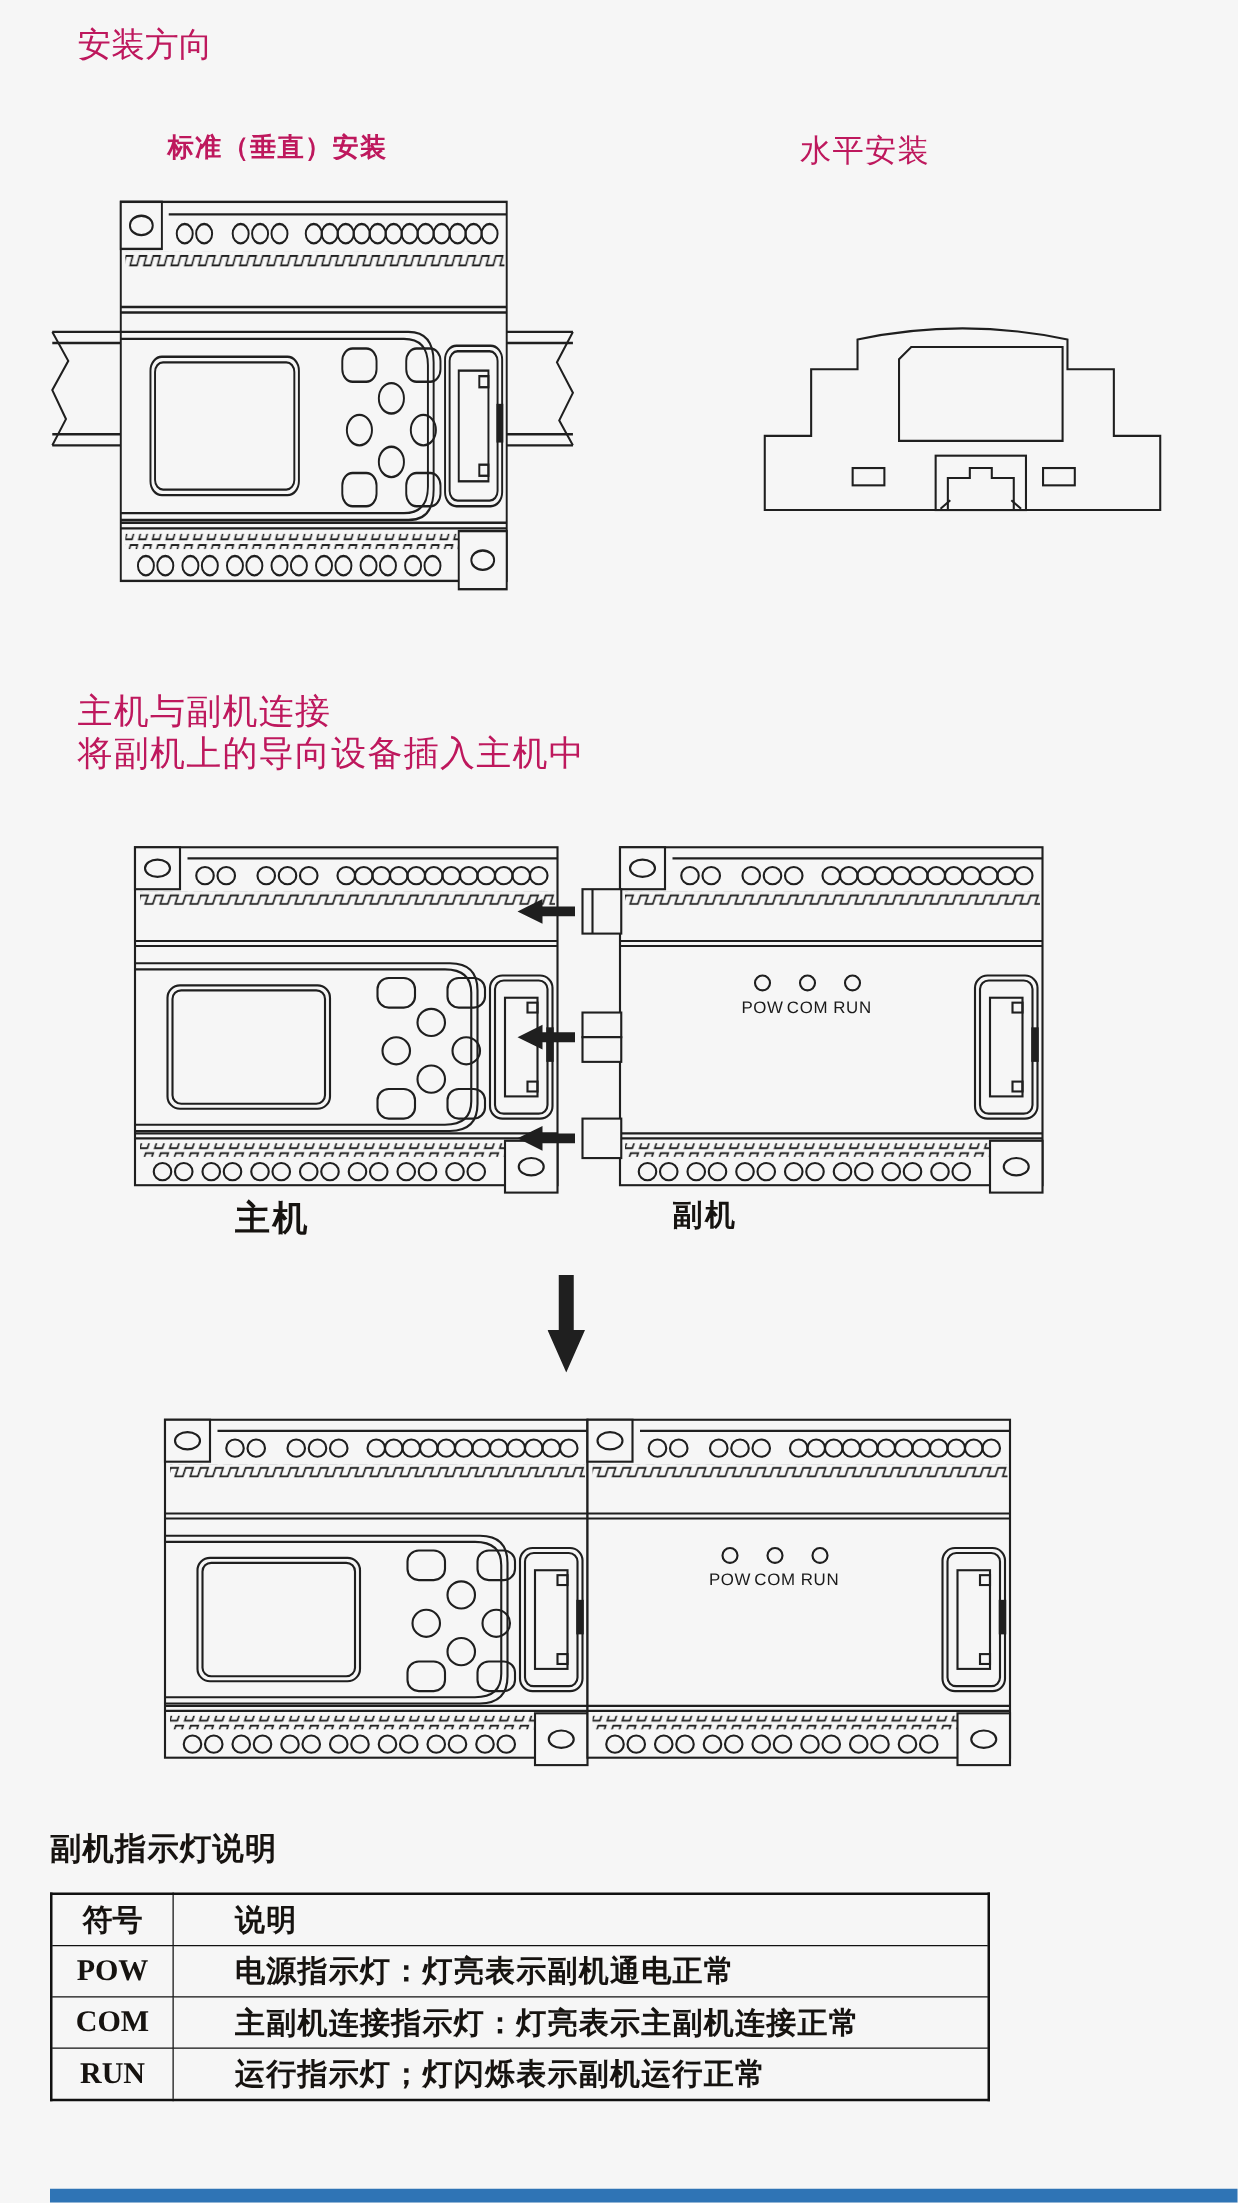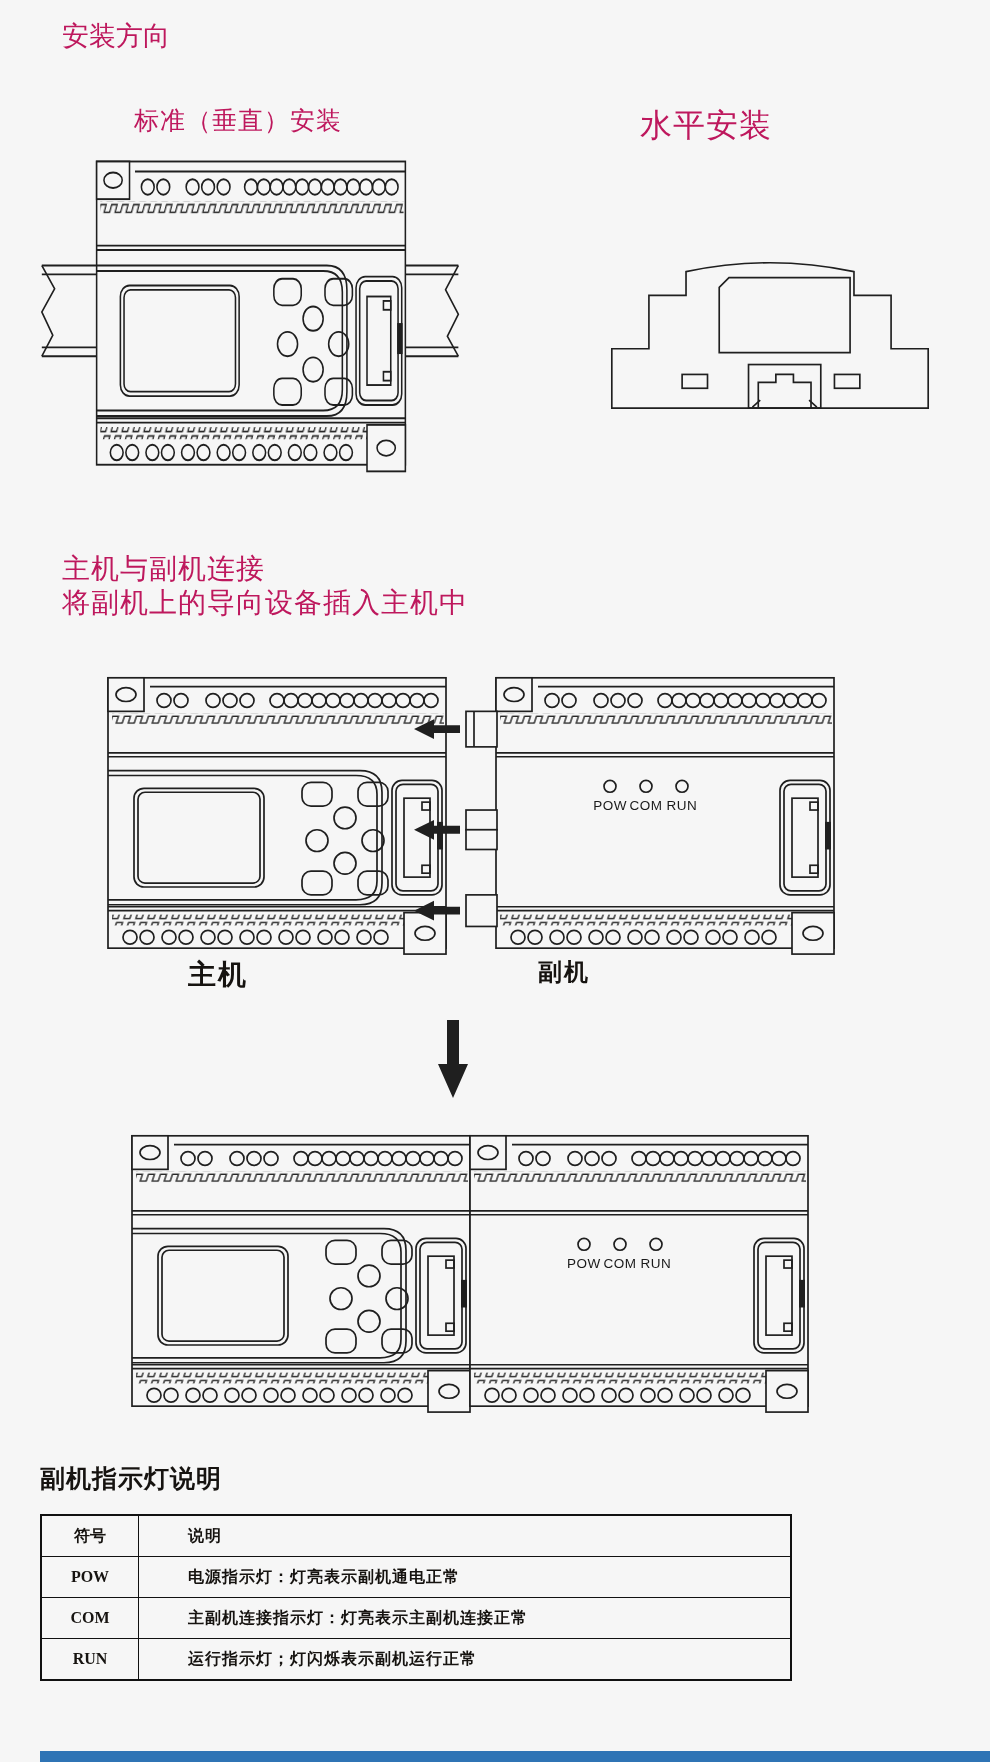--- a/index.html
+++ b/index.html
@@ -8,37 +8,37 @@
     background:#f6f6f6;
     font-family:"Liberation Sans", sans-serif;
     color:#1a1a1a;
     position:relative;
     overflow:hidden;
   }
   .abs{position:absolute;}
   .h-sans{font-family:"Liberation Sans", sans-serif;font-weight:500;color:#be185d;}
   .h-serif{font-family:"Liberation Serif", serif;font-weight:bold;color:#161310;}
   #page-title{left:62px;top:18px;font-size:27px;}
-  #cap-vertical{left:134px;top:104px;font-size:25px;letter-spacing:1px;}
-  #cap-horizontal{left:640px;top:104px;font-size:32px;letter-spacing:1px;}
+  #cap-vertical{left:134px;top:104px;font-size:21px;letter-spacing:1px;font-weight:bold;}
+  #cap-horizontal{left:640px;top:104px;font-size:25px;letter-spacing:1px;}
   #fig-vertical{left:40px;top:146px;}
   #fig-horizontal{left:604px;top:238px;}
   #connect-heading{left:62px;top:550px;font-size:28px;letter-spacing:1px;}
   #connect-instruction{left:62px;top:584px;font-size:28px;letter-spacing:1px;}
   #fig-main{left:84px;top:664px;}
   #fig-sub{left:410px;top:664px;}
   #cap-main{left:188px;top:956px;font-size:28px;letter-spacing:2px;}
   #cap-sub{left:538px;top:956px;font-size:24px;letter-spacing:2px;}
   #down-arrow{left:438px;top:1020px;}
   #fig-combined{left:116px;top:1122px;}
   #table-heading{left:40px;top:1462px;font-size:25px;letter-spacing:1px;}
   #indicator-table{
     position:absolute;left:40px;top:1514px;width:752px;
     border-collapse:collapse;
-    font-family:"Liberation Serif", serif;font-weight:bold;font-size:16px;color:#161310;
+    font-family:"Liberation Serif", serif;font-weight:bold;font-size:24px;color:#161310;
   }
   #indicator-table td{
     border:1.5px solid #111;height:38px;
   }
   #indicator-table{border:2.5px solid #111;}
   #indicator-table td.sym{width:94px;text-align:center;}
   #indicator-table td.desc{padding-left:49px;letter-spacing:1px;}
   #bottom-blue-bar{left:40px;top:1751px;width:950px;height:11px;}
   
   .lw{stroke:#1f1f1f;fill:none;stroke-width:1.7px;}

